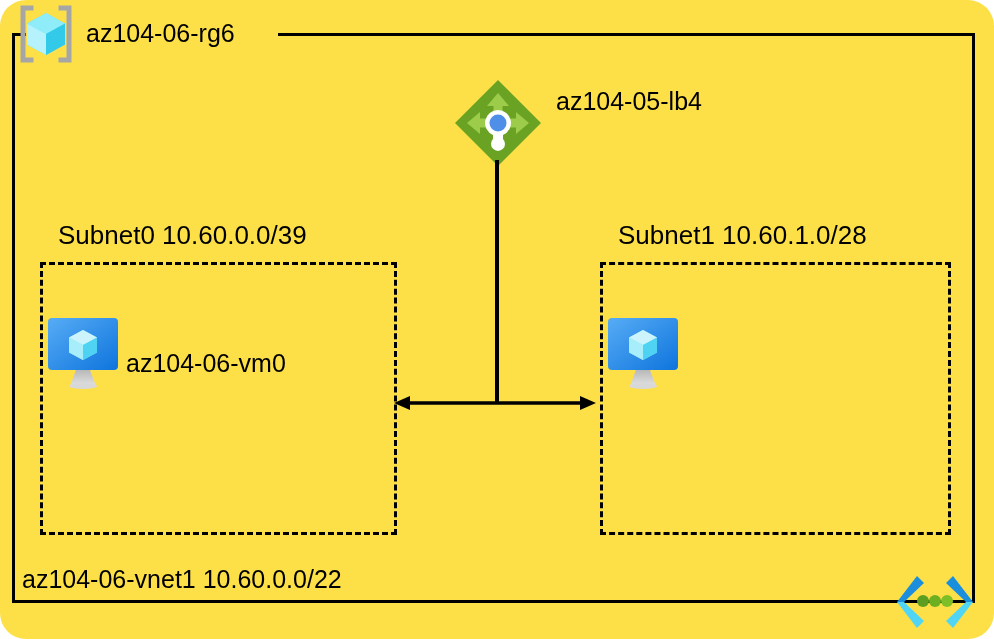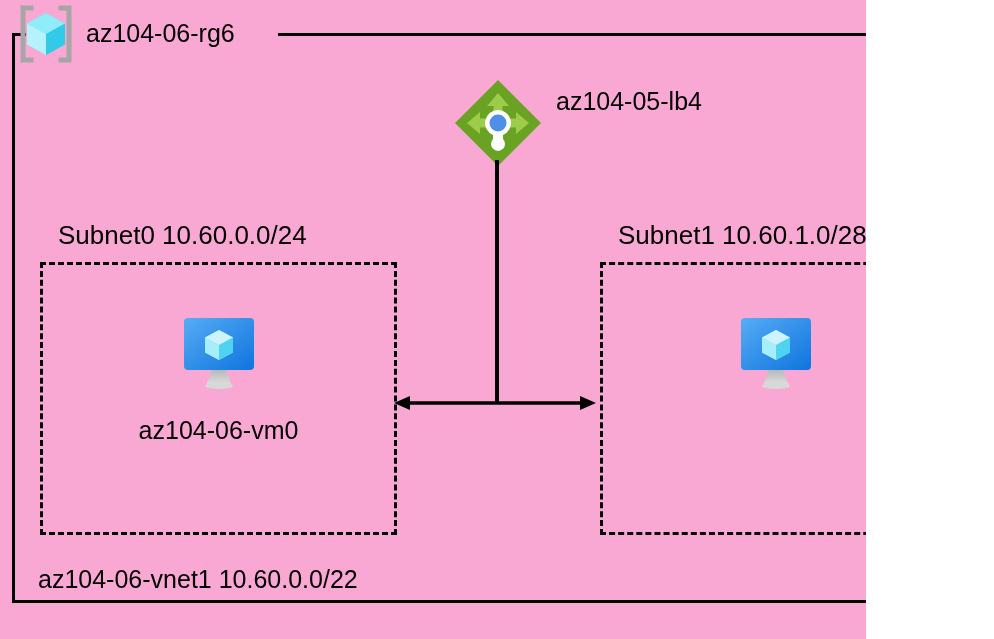--- a/index.html
+++ b/index.html
@@ -5,24 +5,25 @@
   html, body {
     margin: 0;
     padding: 0;
     background: #ffffff;
   }
   body {
     font-family: "Liberation Sans", sans-serif;
   }
   #canvas {
     position: relative;
-    width: 866px;
+    width: 994px;
     height: 639px;
-    background: #f9a8d4;
+    background: #fde047;
     overflow: hidden;
+    border-radius: 26px;
   }
 
   
   .rg-border-left {
     position: absolute;
     left: 12px;
     top: 33px;
     width: 3px;
     height: 570px;
     background: #000000;
@@ -140,21 +141,21 @@
     border: 3px dashed #000000;
     box-sizing: border-box;
   }
   #subnet0-box { left: 40px; top: 262px; width: 357px; height: 273px; }
   #subnet1-box { left: 600px; top: 262px; width: 351px; height: 273px; }
 
   
   .vm-group {
     position: absolute;
     display: flex;
-    flex-direction: column;
+    flex-direction: row;
     align-items: center;
   }
   #vm0-group { left: 40px; top: 312px; width: 357px; }
   #vm1-group { left: 600px; top: 312px; width: 351px; }
   .vm-icon {
     width: 86px;
     height: 80px;
     display: block;
   }
   .vm-labels {
@@ -168,21 +169,20 @@
 
   
   .vnet-label {
     position: absolute;
     left: 22px;
     top: 567px;
     font-size: 25px;
     color: #000000;
     white-space: nowrap;
     line-height: 1;
-    margin-left: 16px;
   }
   .vnet-icon {
     position: absolute;
     left: 893px;
     top: 574px;
     width: 84px;
     height: 56px;
   }
 </style>
 </head>
@@ -236,21 +236,21 @@
   <span class="h-connector">
     <svg viewBox="0 0 206 18" width="206" height="18">
       <line x1="14" y1="9" x2="192" y2="9" stroke="#000000" stroke-width="3.5"></line>
       <polygon points="2,9 18,2 18,16" fill="#000000"></polygon>
       <polygon points="204,9 188,2 188,16" fill="#000000"></polygon>
     </svg>
   </span>
 
   <div class="subnet-title" id="subnet0-title">
     <b>Subnet0</b>
-    <span class="cidr">10.60.0.0/24</span>
+    <span class="cidr">10.60.0.0/39</span>
   </div>
   <div class="subnet-box" id="subnet0-box"></div>
   <div class="vm-group" id="vm0-group">
     <span>
       <svg class="vm-icon" viewBox="0 0 86 80">
         <defs>
           <linearGradient id="mon0" x1="0" y1="0" x2="1" y2="1">
             <stop offset="0" stop-color="#57acf5"></stop>
             <stop offset="1" stop-color="#0e74dd"></stop>
           </linearGradient>

